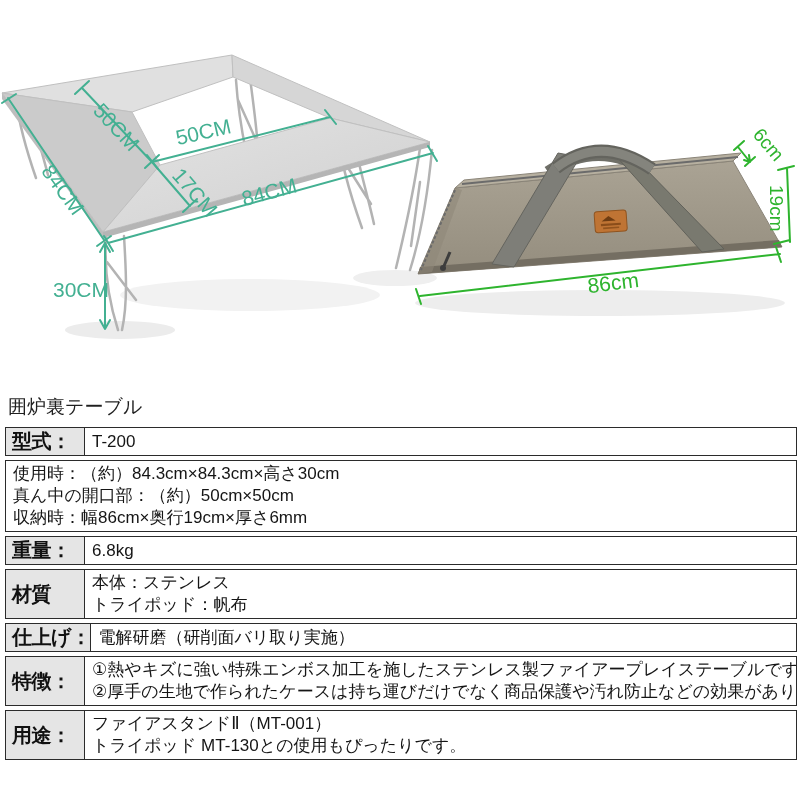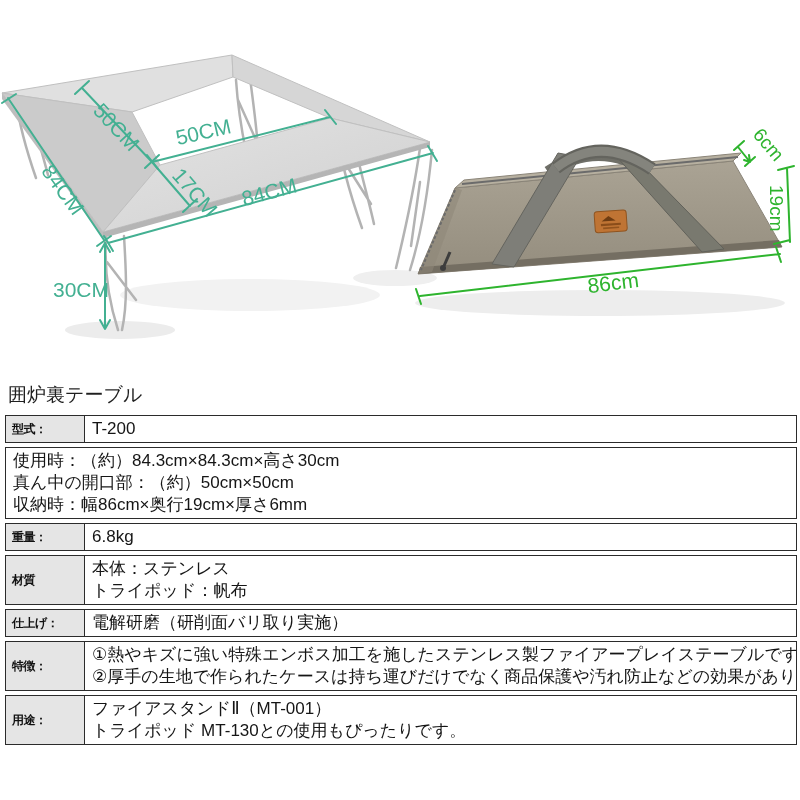--- a/index.html
+++ b/index.html
@@ -3,28 +3,28 @@
 <meta charset="utf-8">
 <style>
   html,body { margin:0; padding:0; }
   body {
     width:800px; height:800px; background:#ffffff; overflow:hidden;
     font-family:"Liberation Sans","DejaVu Sans",sans-serif;
     -webkit-font-smoothing:antialiased;
   }
   .figures { display:block; }
   svg text { font-family:"Liberation Sans","DejaVu Sans",sans-serif; }
-  .spec { margin:10px 3px 0 5px; }
+  .spec { margin:22px 3px 0 5px; }
   .spec-title { font-size:19px; color:#1f1f1f; margin:0 0 7px 3px; }
   .spec-row { display:flex; border:1px solid #2b2b2b; margin-bottom:4px; background:#fff; }
   .spec-row:last-child { margin-bottom:0; }
   .cell-label {
     flex:0 0 72px; background:#e5e5e5; border-right:1px solid #2b2b2b;
     display:flex; align-items:center; padding-left:6px;
-    font-weight:bold; font-size:12px; color:#111;
+    font-weight:bold; font-size:20px; color:#111;
     letter-spacing:-0.5px; white-space:nowrap;
   }
   .cell-value {
     flex:1; padding:2px 0 2px 7px; overflow:hidden;
     display:flex; flex-direction:column; justify-content:center;
   }
   .value-line { font-size:17px; line-height:22px; color:#151515; white-space:nowrap; }
 </style>
 </head>
 <body>

